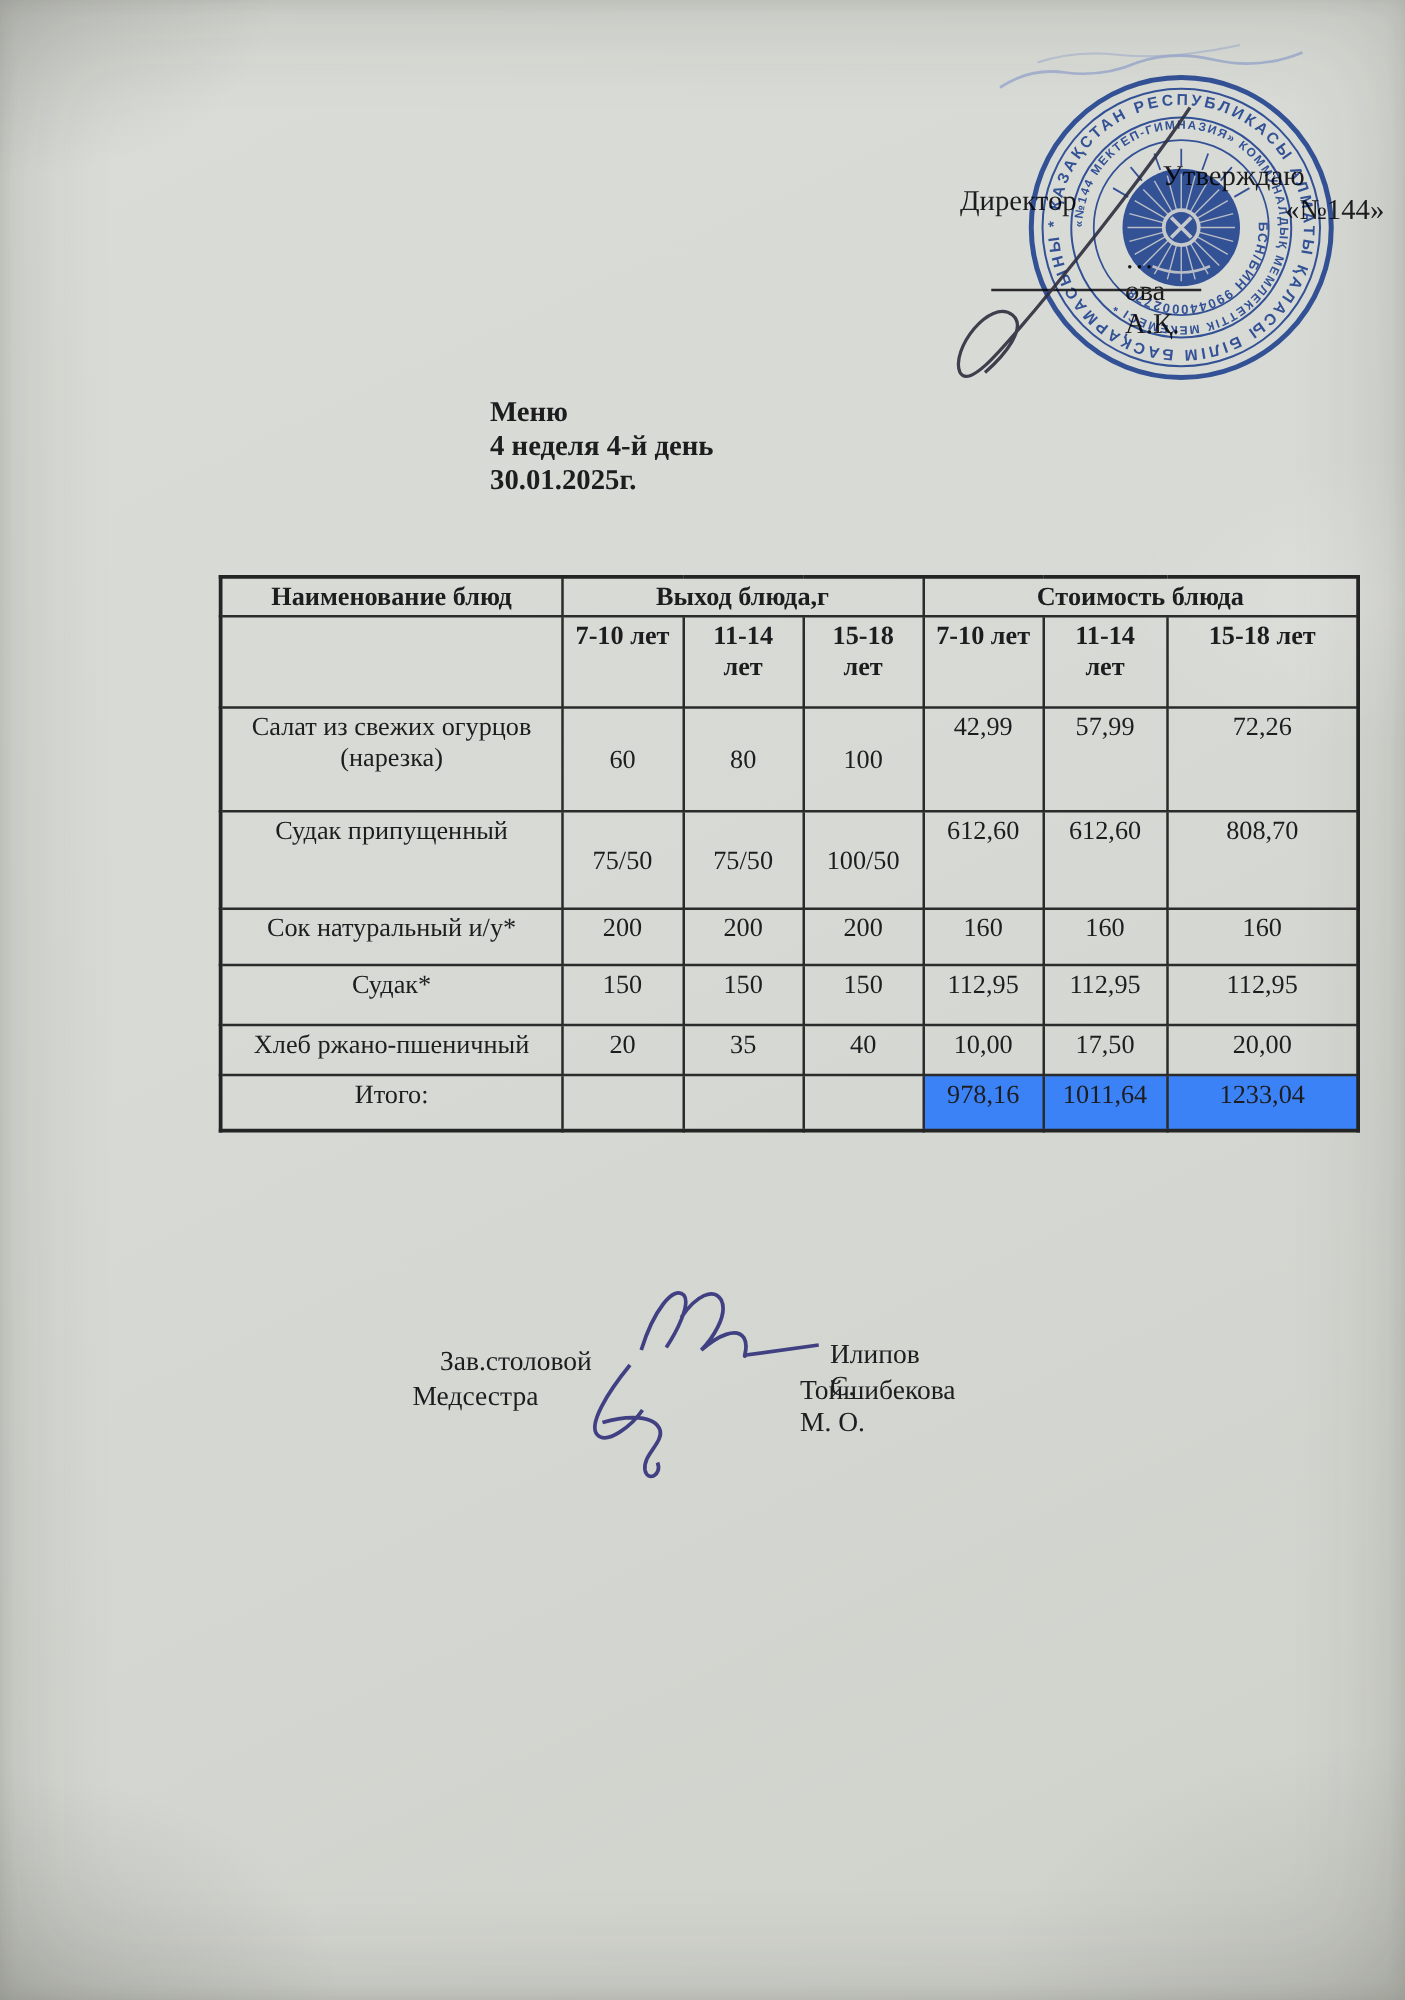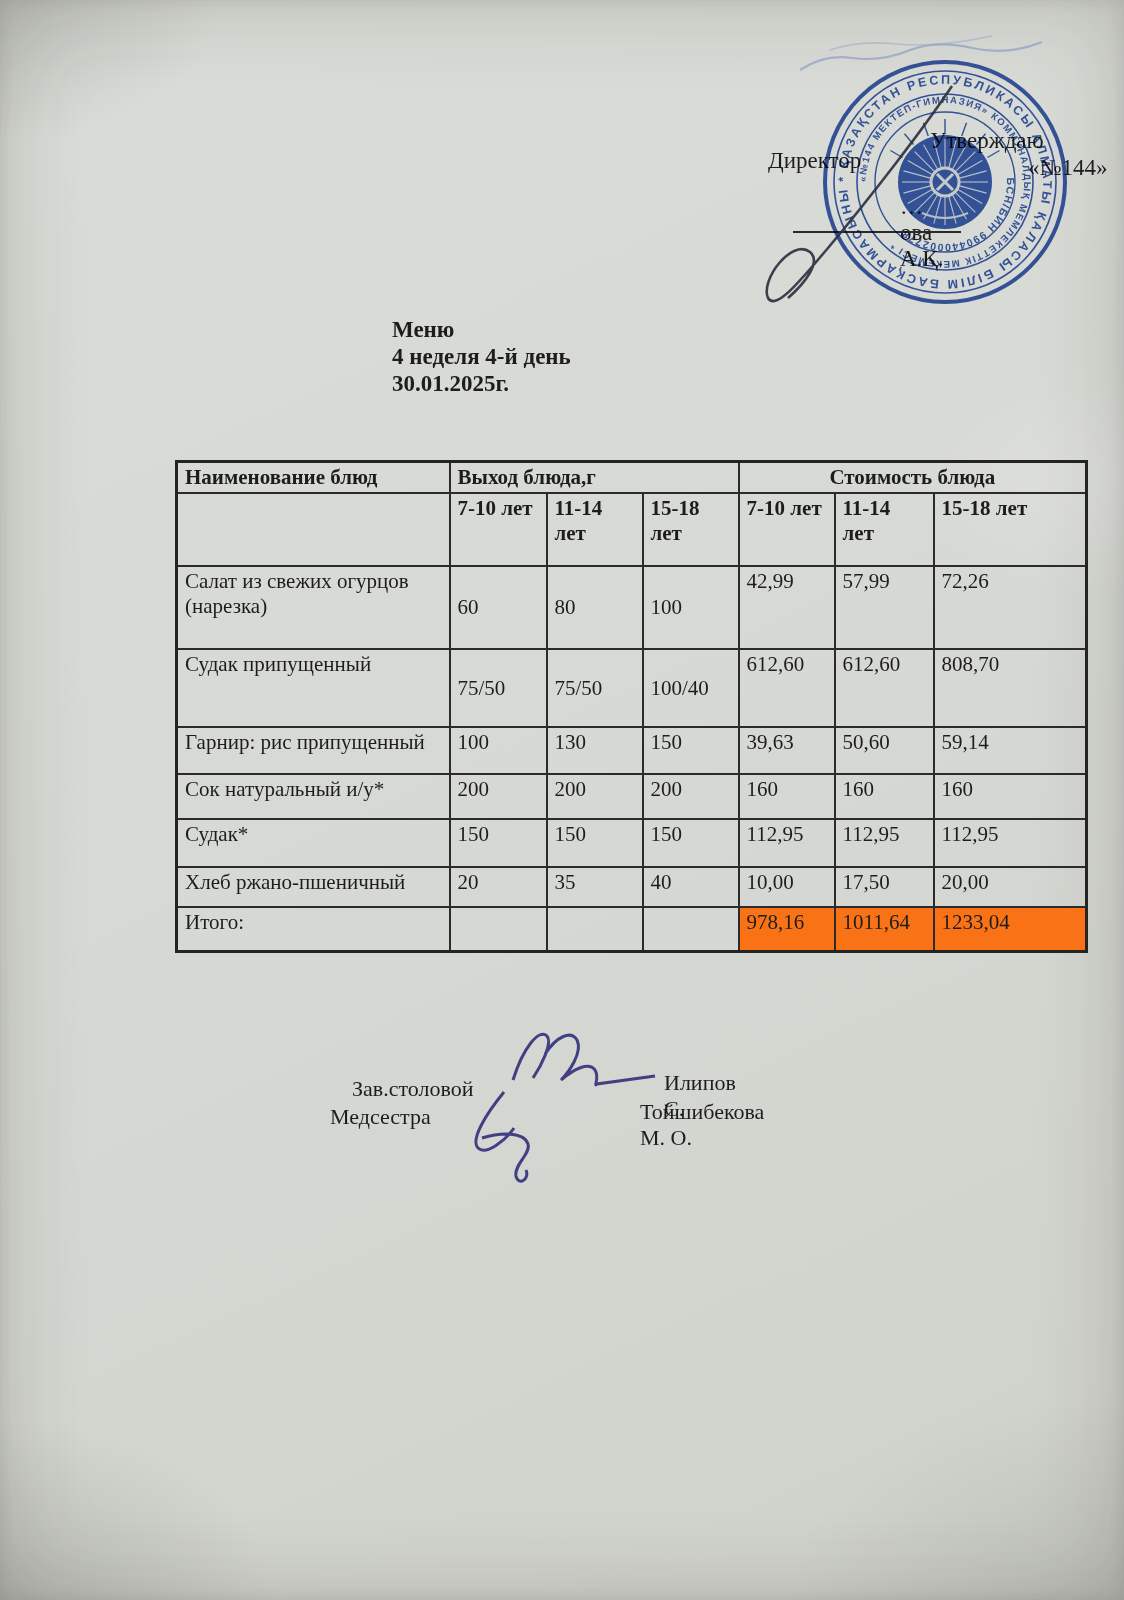--- a/index.html
+++ b/index.html
@@ -31,30 +31,30 @@
   .flourish{position:absolute;left:740px;top:70px}
 
   
   .title{position:absolute;left:392px;top:316px;width:380px;
          font-weight:bold;font-size:23px;line-height:27px}
 
   
   table.menu{position:absolute;left:175px;top:460px;width:910px;
     border-collapse:collapse;table-layout:fixed;font-size:21px;
     border:3px solid #242424}
-  .menu th,.menu td{border:2px solid #2b2b2b;padding:2px 7px;text-align:left;
+  .menu th,.menu td{border:2px solid #2b2b2b;padding:2px 7px;text-align:center;
     vertical-align:top;font-weight:normal;line-height:25px}
   .menu th{font-weight:bold}
   .menu .gc{text-align:center}
   .h1{height:30px}
   .h2{height:73px}
   .rw0{height:83px}.rw1{height:78px}.rw2{height:47px}.rw3{height:45px}
   .rw4{height:48px}.rw5{height:40px}.rtot{height:44px}
   .rw0 .wcell,.rw1 .wcell{vertical-align:middle}
-  .shaded{background:#f97316}
+  .shaded{background:#3b82f6}
   .bold{font-weight:bold}
 
   
   .sigzone{position:absolute;font-size:22px}
   .role1{position:absolute;left:352px;top:1076px}
   .role2{position:absolute;left:330px;top:1104px}
   .name1{position:absolute;left:664px;top:1070px}
   .name2{position:absolute;left:640px;top:1099px}
   .sig1{position:absolute;left:505px;top:1018px}
   .sig2{position:absolute;left:452px;top:1082px}
@@ -185,33 +185,24 @@
     <td class="wcell">80</td>
     <td class="wcell">100</td>
     <td>42,99</td>
     <td>57,99</td>
     <td>72,26</td>
   </tr>
   <tr class="rw1">
     <td>Судак припущенный</td>
     <td class="wcell">75/50</td>
     <td class="wcell">75/50</td>
-    <td class="wcell">100/40</td>
+    <td class="wcell">100/50</td>
     <td>612,60</td>
     <td>612,60</td>
     <td>808,70</td>
-  </tr>
-  <tr class="rw2">
-    <td>Гарнир: рис припущенный</td>
-    <td class="wcell">100</td>
-    <td class="wcell">130</td>
-    <td class="wcell">150</td>
-    <td>39,63</td>
-    <td>50,60</td>
-    <td>59,14</td>
   </tr>
   <tr class="rw3">
     <td>Сок натуральный и/у*</td>
     <td class="wcell">200</td>
     <td class="wcell">200</td>
     <td class="wcell">200</td>
     <td>160</td>
     <td>160</td>
     <td>160</td>
   </tr>

